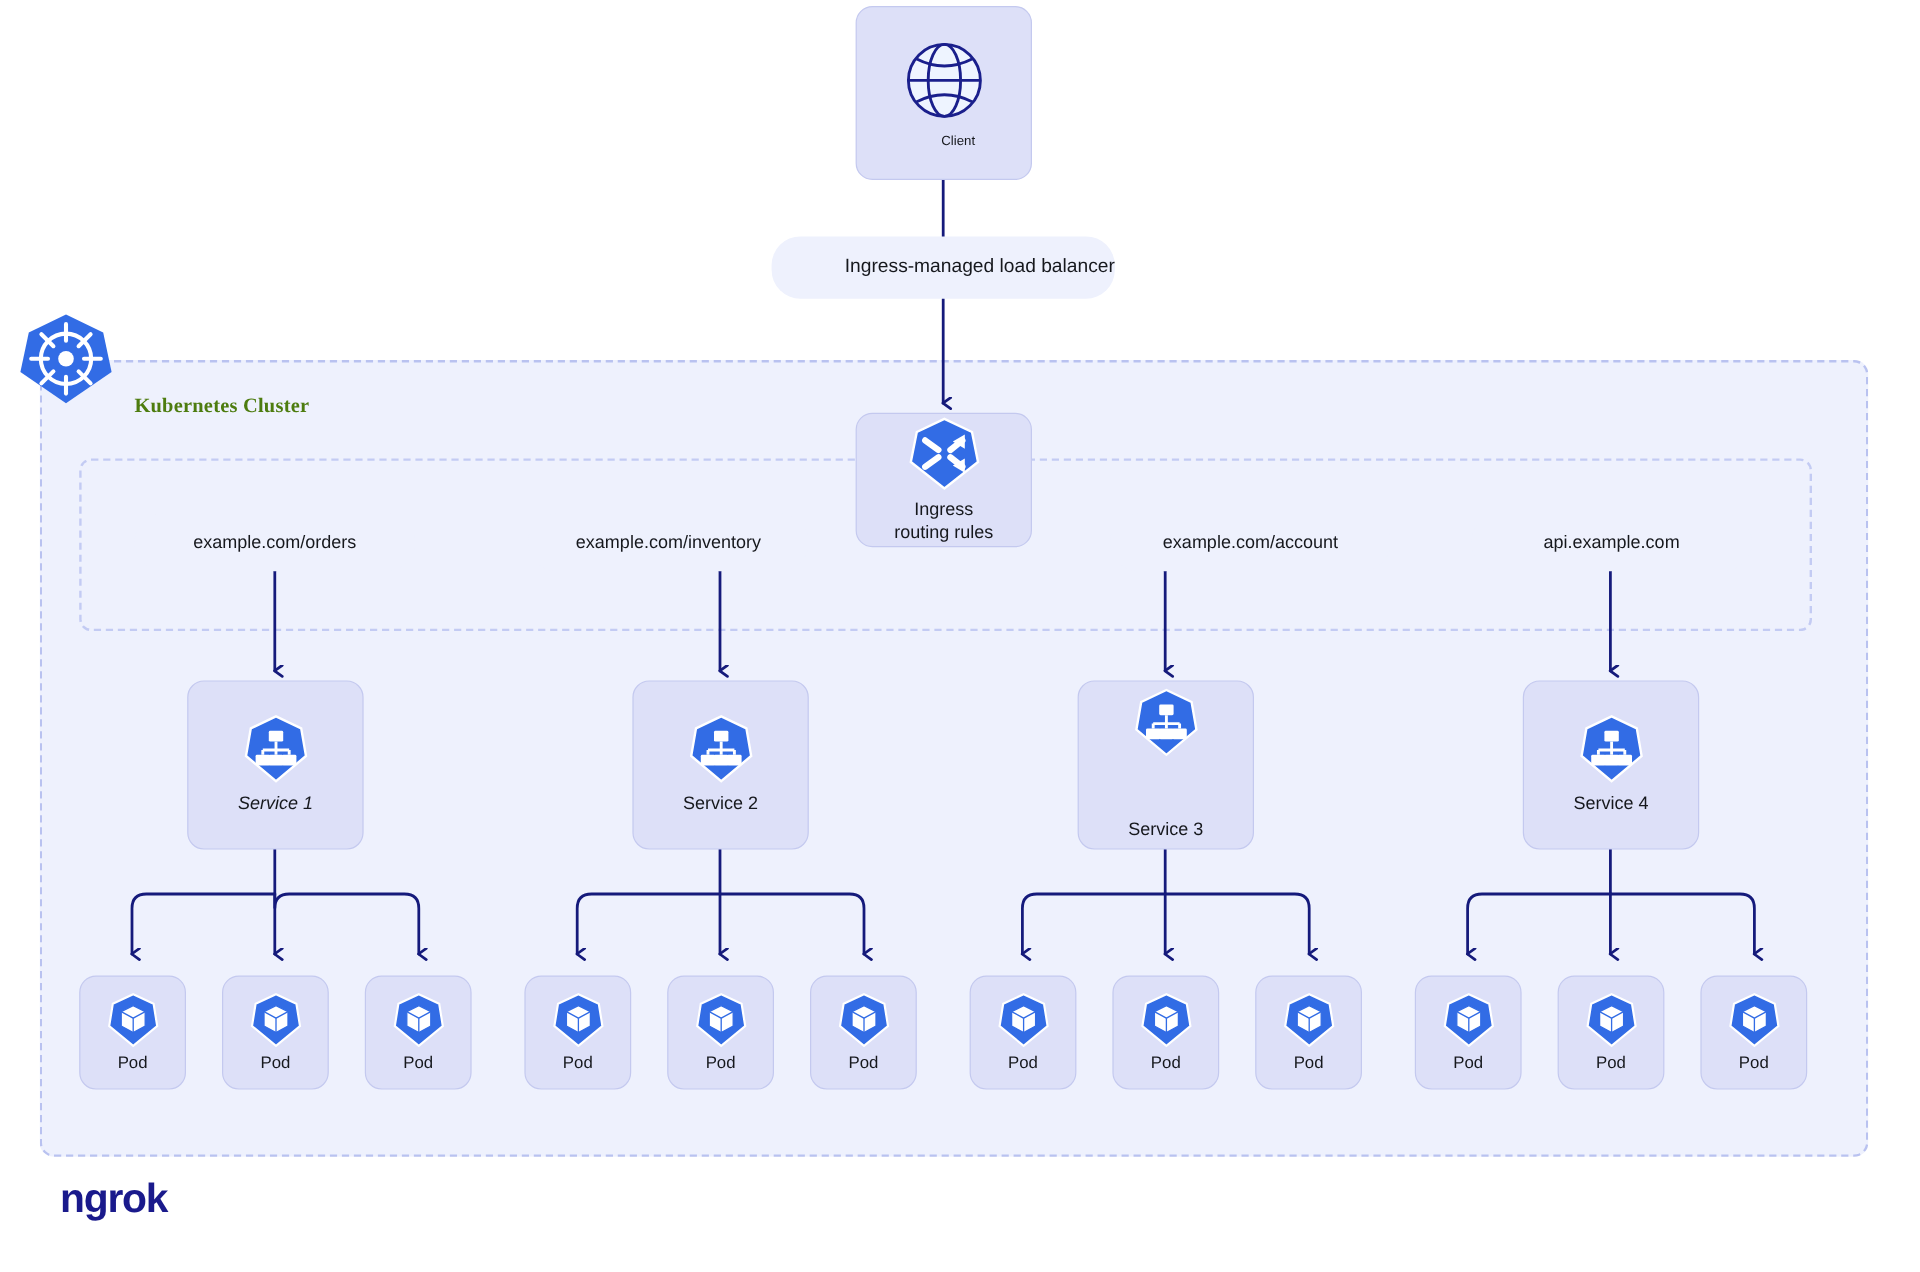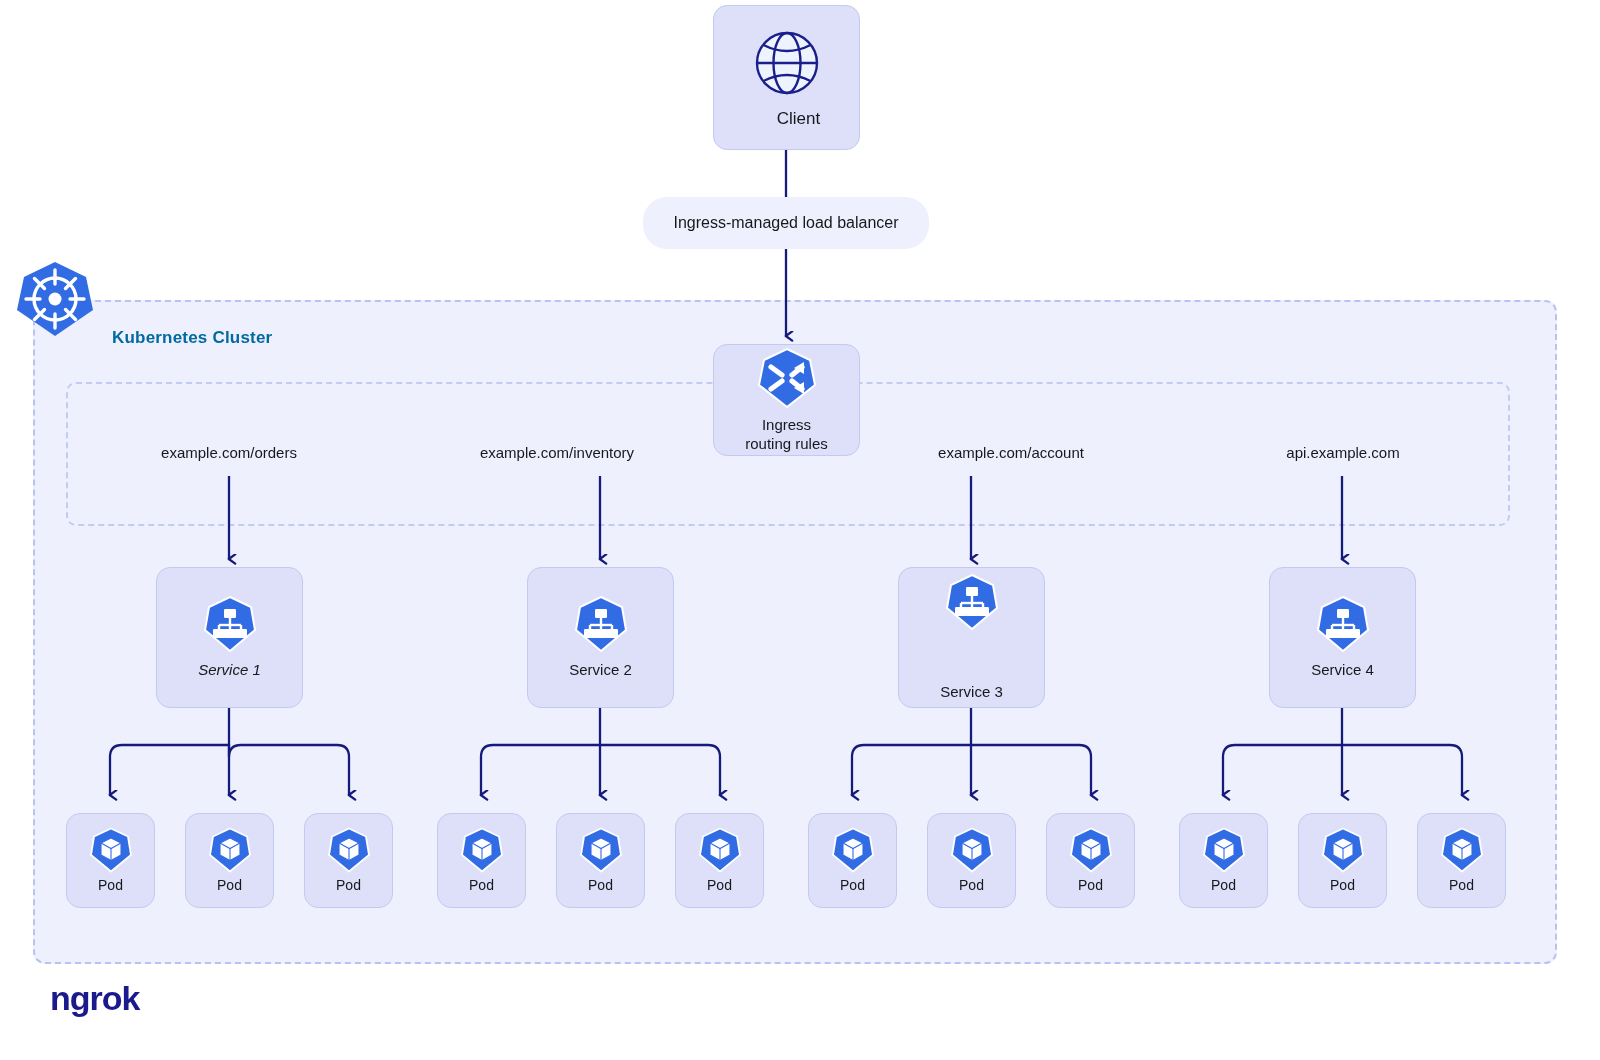--- a/index.html
+++ b/index.html
@@ -18,21 +18,21 @@
   .cluster-box{
     position:absolute;
     left:33px;top:300px;width:1520px;height:660px;
     background:#eef1fd;
     border:2px dashed #b9c2f0;
     border-radius:12px;
     z-index:1;
   }
   .cluster-title{
     position:absolute;left:112px;top:328px;z-index:6;
-    font-size:17px;font-weight:700;letter-spacing:.2px;color:#0369a1;
+    font-size:17px;font-weight:700;letter-spacing:.2px;color:#4d7c0f;font-family:Liberation Serif, serif;
   }
   .k8s-logo{
     position:absolute;left:14px;top:258px;width:82px;height:82px;z-index:7;
   }
 
   
   .routes-box{
     position:absolute;left:66px;top:382px;width:1440px;height:140px;
     border:2px dashed #c3cbf3;border-radius:10px;background:transparent;z-index:2;
   }
@@ -57,24 +57,24 @@
   }
 
   .node-label{
     font-size:15px;color:#16181d;text-align:center;line-height:1.25;
   }
   .node-label.two-line{line-height:1.3;}
   .icon-wrap{display:flex;align-items:center;justify-content:center;}
 
   
   #client{left:713px;top:5px;width:147px;height:145px;}
-  #client .node-label{margin-top:8px;font-size:17px;margin-left:24px;}
-
-  
-  #lb{left:643px;top:197px;width:286px;height:52px;}
+  #client .node-label{margin-top:8px;font-size:11px;margin-left:24px;}
+
+  
+  #lb{left:643px;top:197px;width:286px;height:52px;justify-content:flex-end;}
 
   
   #ingress{left:713px;top:344px;width:147px;height:112px;}
   #ingress .node-label{margin-top:6px;}
 
   
   .route-pill{height:48px;top:428px;font-size:15px;}
 
   
   .service{width:147px;height:141px;top:567px;}
@@ -195,21 +195,21 @@
     </span>
   </div>
 
   <div id="routes-container">
       <div class="pill route-pill" style="left: 112px; width: 234px;">
         <span>example.com/orders</span>
       </div>
       <div class="pill route-pill" style="left: 440px; width: 234px;">
         <span>example.com/inventory</span>
       </div>
-      <div class="pill route-pill" style="left: 894px; width: 234px;">
+      <div class="pill route-pill" style="left: 925px; width: 234px;">
         <span>example.com/account</span>
       </div>
       <div class="pill route-pill" style="left: 1226px; width: 234px;">
         <span>api.example.com</span>
       </div>
     </div>
 
   <div id="services-container">
       <div class="node card service" style="left: 156px; font-style: italic;">
         <span class="icon-wrap">

